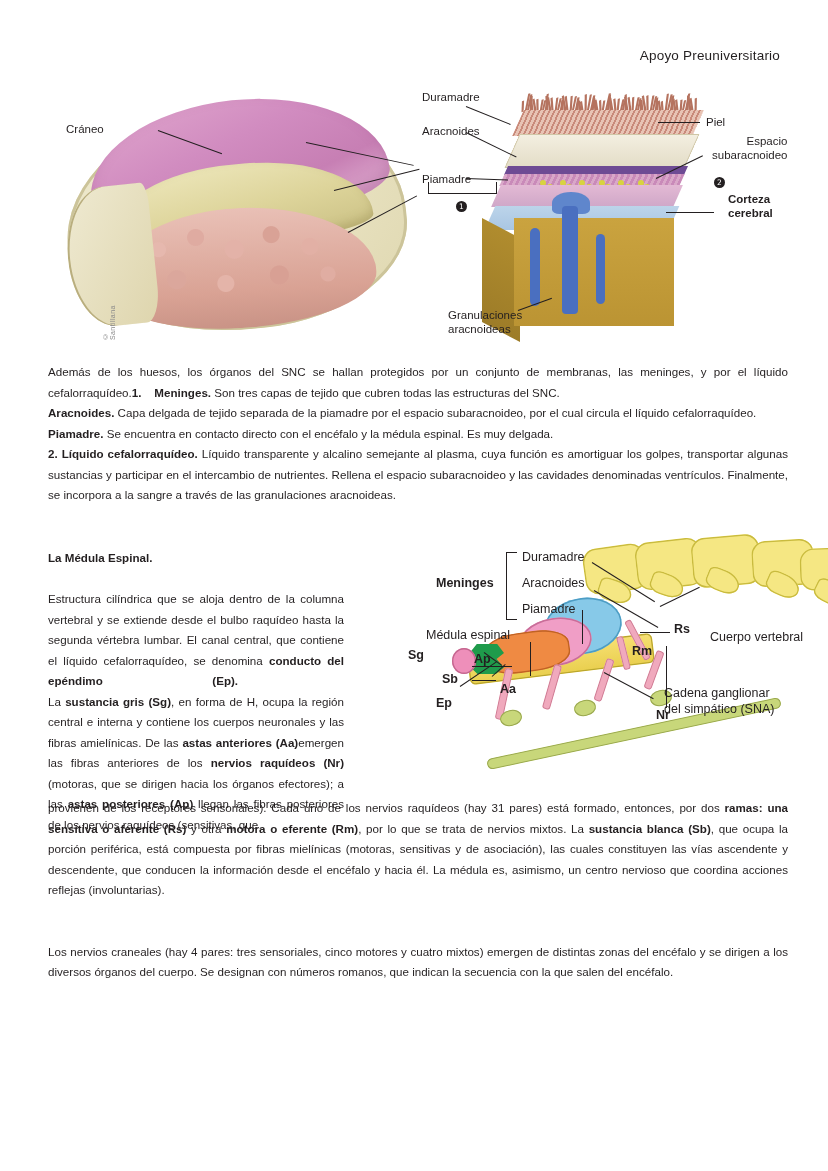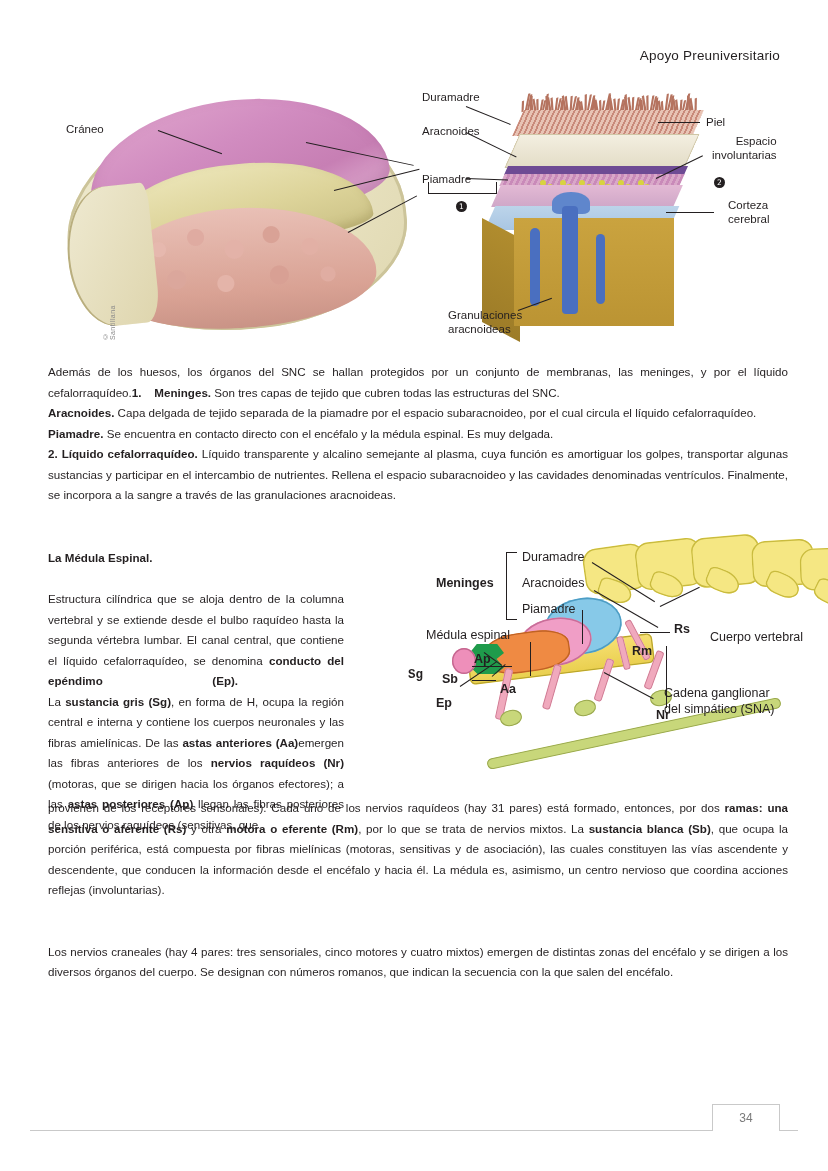--- a/index.html
+++ b/index.html
@@ -324,24 +324,24 @@
 
     <div class="lbl" style="left:18px;top:40px;">Cráneo</div>
     <div class="lbl" style="left:374px;top:8px;">Duramadre</div>
     <div class="lbl" style="left:374px;top:42px;">Aracnoides</div>
     <div class="lbl" style="left:374px;top:90px;">Piamadre</div>
     <div class="lbl" style="left:408px;top:116px;"><span class="marker">1</span></div>
 
     <div class="lbl" style="left:658px;top:33px;">Piel</div>
     <div class="lbl" style="left:664px;top:52px;text-align:right;">
       <span>Espacio</span><br>
-      <span>involuntarias</span>
+      <span>subaracnoideo</span>
     </div>
     <div class="lbl" style="left:666px;top:92px;"><span class="marker">2</span></div>
-    <div class="lbl" style="left:680px;top:116px;">
+    <div class="lbl" style="left:680px;top:110px;font-weight:bold;">
       <span>Corteza</span><br>
       <span>cerebral</span>
     </div>
     <div class="lbl" style="left:400px;top:226px;">
       <span>Granulaciones</span><br>
       <span>aracnoideas</span>
     </div>
   </div>
 
   <div class="body">
@@ -409,21 +409,21 @@
       <div class="lead-v" style="left:278px;top:106px;height:62px;"></div>
       <div class="lead" style="left:272px;top:66px;width:44px;transform:rotate(-26deg);"></div>
       <div class="lead" style="left:216px;top:132px;width:56px;transform:rotate(28deg);"></div>
 
       <div class="blbl b" style="left:48px;top:36px;">Meninges</div>
       <div class="blbl" style="left:134px;top:10px;">Duramadre</div>
       <div class="blbl" style="left:134px;top:36px;">Aracnoides</div>
       <div class="blbl" style="left:134px;top:62px;">Piamadre</div>
       <div class="blbl" style="left:38px;top:88px;">Médula espinal</div>
       <div class="blbl b" style="left:86px;top:112px;">Ap</div>
-      <div class="blbl b" style="left:20px;top:128px;font-family:Liberation Mono, monospace;">Sg</div>
+      <div class="blbl b" style="left:20px;top:108px;">Sg</div>
       <div class="blbl b" style="left:54px;top:132px;">Sb</div>
       <div class="blbl b" style="left:48px;top:156px;">Ep</div>
       <div class="blbl b" style="left:112px;top:142px;">Aa</div>
       <div class="blbl b" style="left:286px;top:82px;">Rs</div>
       <div class="blbl b" style="left:244px;top:104px;">Rm</div>
       <div class="blbl b" style="left:268px;top:168px;">Nr</div>
       <div class="blbl" style="left:322px;top:90px;">Cuerpo vertebral</div>
       <div class="blbl" style="left:276px;top:146px;">
         <span>Cadena ganglionar</span><br>
         <span>del simpático (SNA)</span>
@@ -431,18 +431,14 @@
     </div>
   </div>
 
   <div class="lower">
     <p><span>provienen de los receptores sensoriales). Cada uno de los nervios raquídeos (hay 31 pares) está formado, entonces, por dos </span><b>ramas: una sensitiva o aferente (Rs)</b><span> y otra </span><b>motora o eferente (Rm)</b><span>, por lo que se trata de nervios mixtos. La </span><b>sustancia blanca (Sb)</b><span>, que ocupa la porción periférica, está compuesta por fibras mielínicas (motoras, sensitivas y de asociación), las cuales constituyen las vías ascendente y descendente, que conducen la información desde el encéfalo y hacia él.  La médula es, asimismo, un centro nervioso que coordina acciones reflejas (involuntarias).</span></p>
     <div class="gap"></div>
     <div class="gap"></div>
     <p>Los nervios craneales (hay 4 pares: tres sensoriales, cinco motores y cuatro mixtos) emergen de distintas zonas del encéfalo y se dirigen a los diversos órganos del cuerpo. Se designan con números romanos, que indican la secuencia con la que salen del encéfalo.</p>
   </div>
 
-  <div class="footer">
-    <div class="foot-rule"></div>
-    <div class="foot-box">34</div>
-  </div>
 
 </div>
 
 </body></html>

